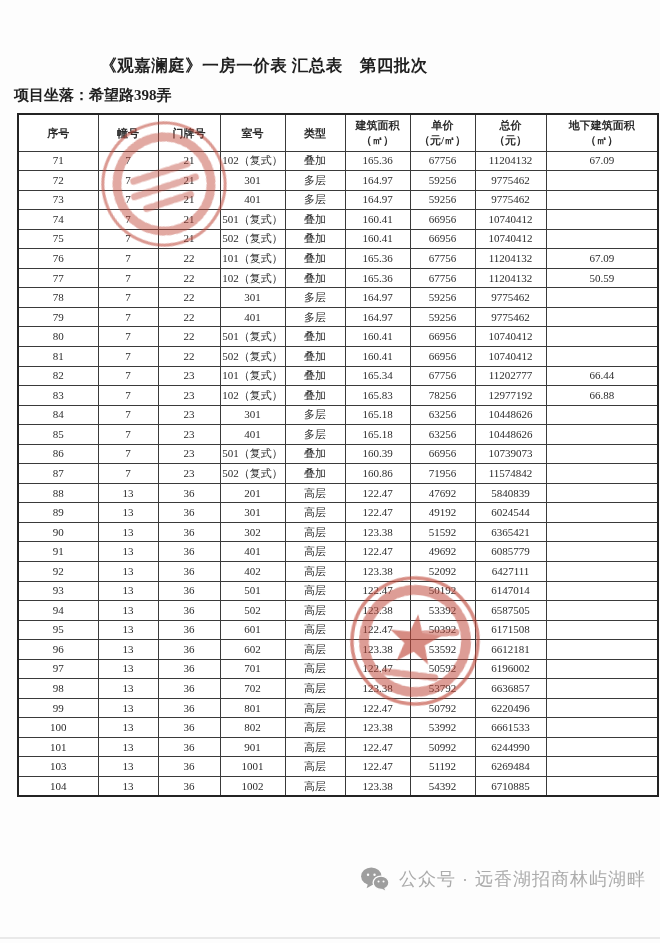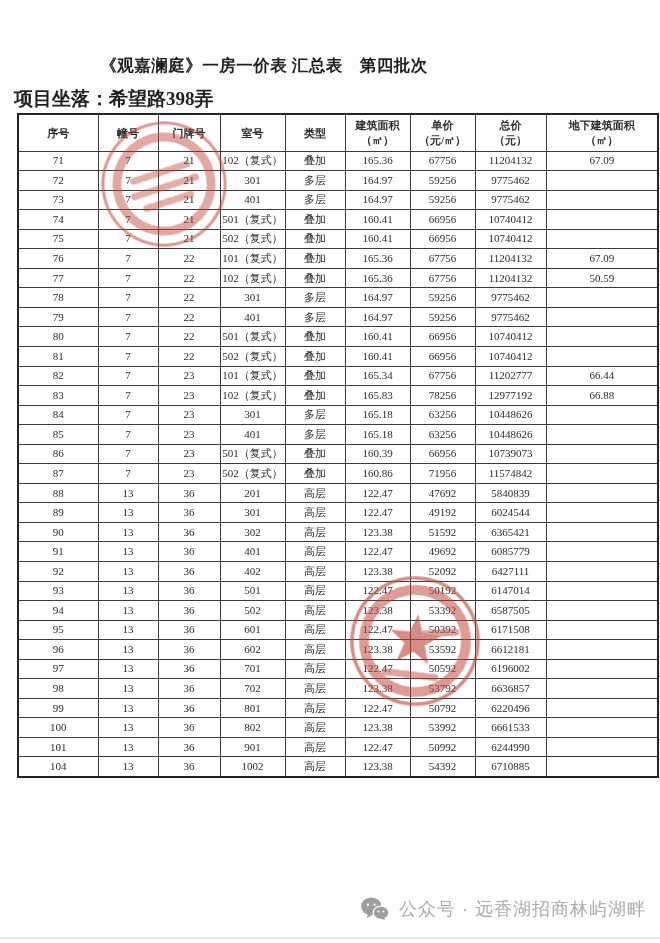--- a/index.html
+++ b/index.html
@@ -14,21 +14,21 @@
   }
   .doc-title {
     position: absolute; top: 55px; left: 0; width: 528px;
     text-align: center;
     font-size: 16.5px; font-weight: bold;
     letter-spacing: 0.5px;
     color: #1f1f1f;
   }
   .location-line {
     position: absolute; top: 86px; left: 14px;
-    font-size: 19px; font-weight: bold;
+    font-size: 15px; font-weight: bold;
     color: #1f1f1f;
   }
   table.price-table {
     position: absolute; top: 113px; left: 9px;
     width: 642px;
     border-collapse: collapse;
     table-layout: fixed;
     background: #ffffff;
     border: 2px solid #232323;
     margin-left: 8px;
@@ -56,21 +56,21 @@
     line-height: 1;
   }
   .seal {
     position: absolute;
     pointer-events: none;
     filter: blur(0.5px);
   }
   .seal-top { left: 98px; top: 118px; opacity: 0.55; transform: rotate(-18deg); }
   .seal-mid { left: 348px; top: 574px; opacity: 0.62; transform: rotate(7deg); }
   .footer {
-    position: absolute; top: 896px; left: 360px;
+    position: absolute; top: 866px; left: 360px;
     display: flex; align-items: center; gap: 9px;
     font-family: "Liberation Sans", "DejaVu Sans", sans-serif;
   }
   .footer-label {
     font-size: 18px;
     color: #ababab;
     letter-spacing: 1px;
   }
   .wechat-icon { width: 30px; height: 26px; }
   .bottom-divider {
@@ -450,20 +450,31 @@
         <td>13</td>
         <td>36</td>
         <td>901</td>
         <td>高层</td>
         <td>122.47</td>
         <td>50992</td>
         <td>6244990</td>
         <td></td>
       </tr>
       <tr>
+        <td>103</td>
+        <td>13</td>
+        <td>36</td>
+        <td>1001</td>
+        <td>高层</td>
+        <td>122.47</td>
+        <td>51192</td>
+        <td>6269484</td>
+        <td></td>
+      </tr>
+      <tr>
         <td>104</td>
         <td>13</td>
         <td>36</td>
         <td>1002</td>
         <td>高层</td>
         <td>123.38</td>
         <td>54392</td>
         <td>6710885</td>
         <td></td>
       </tr>

